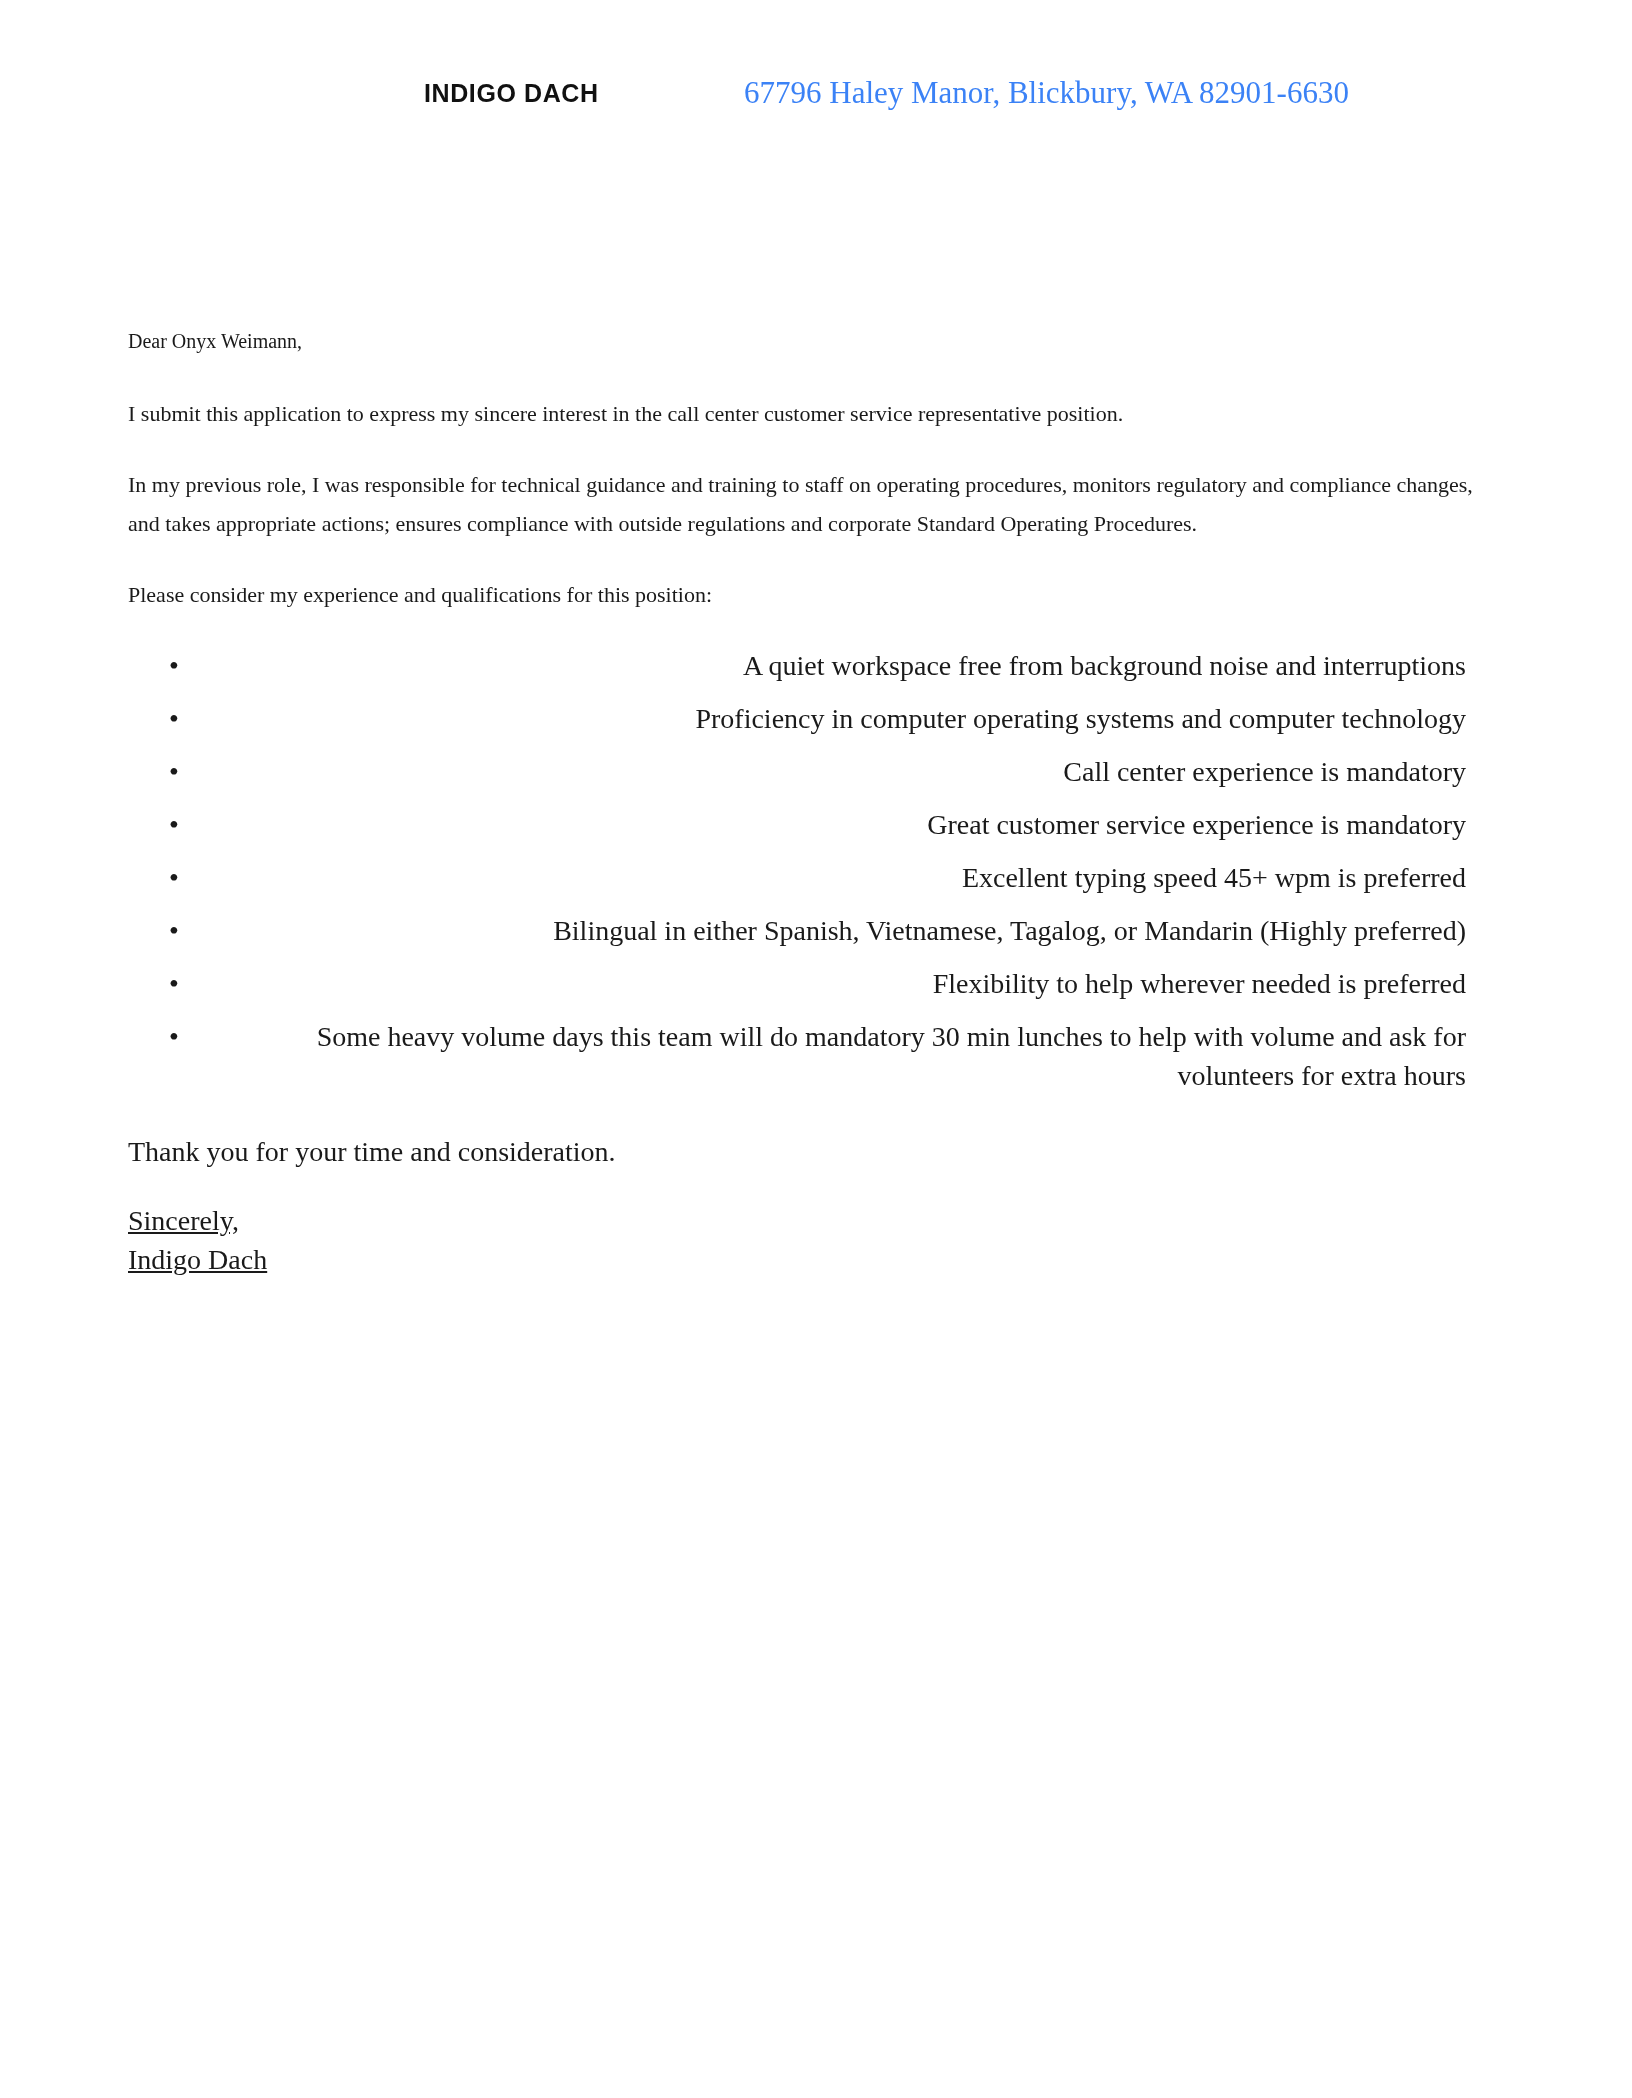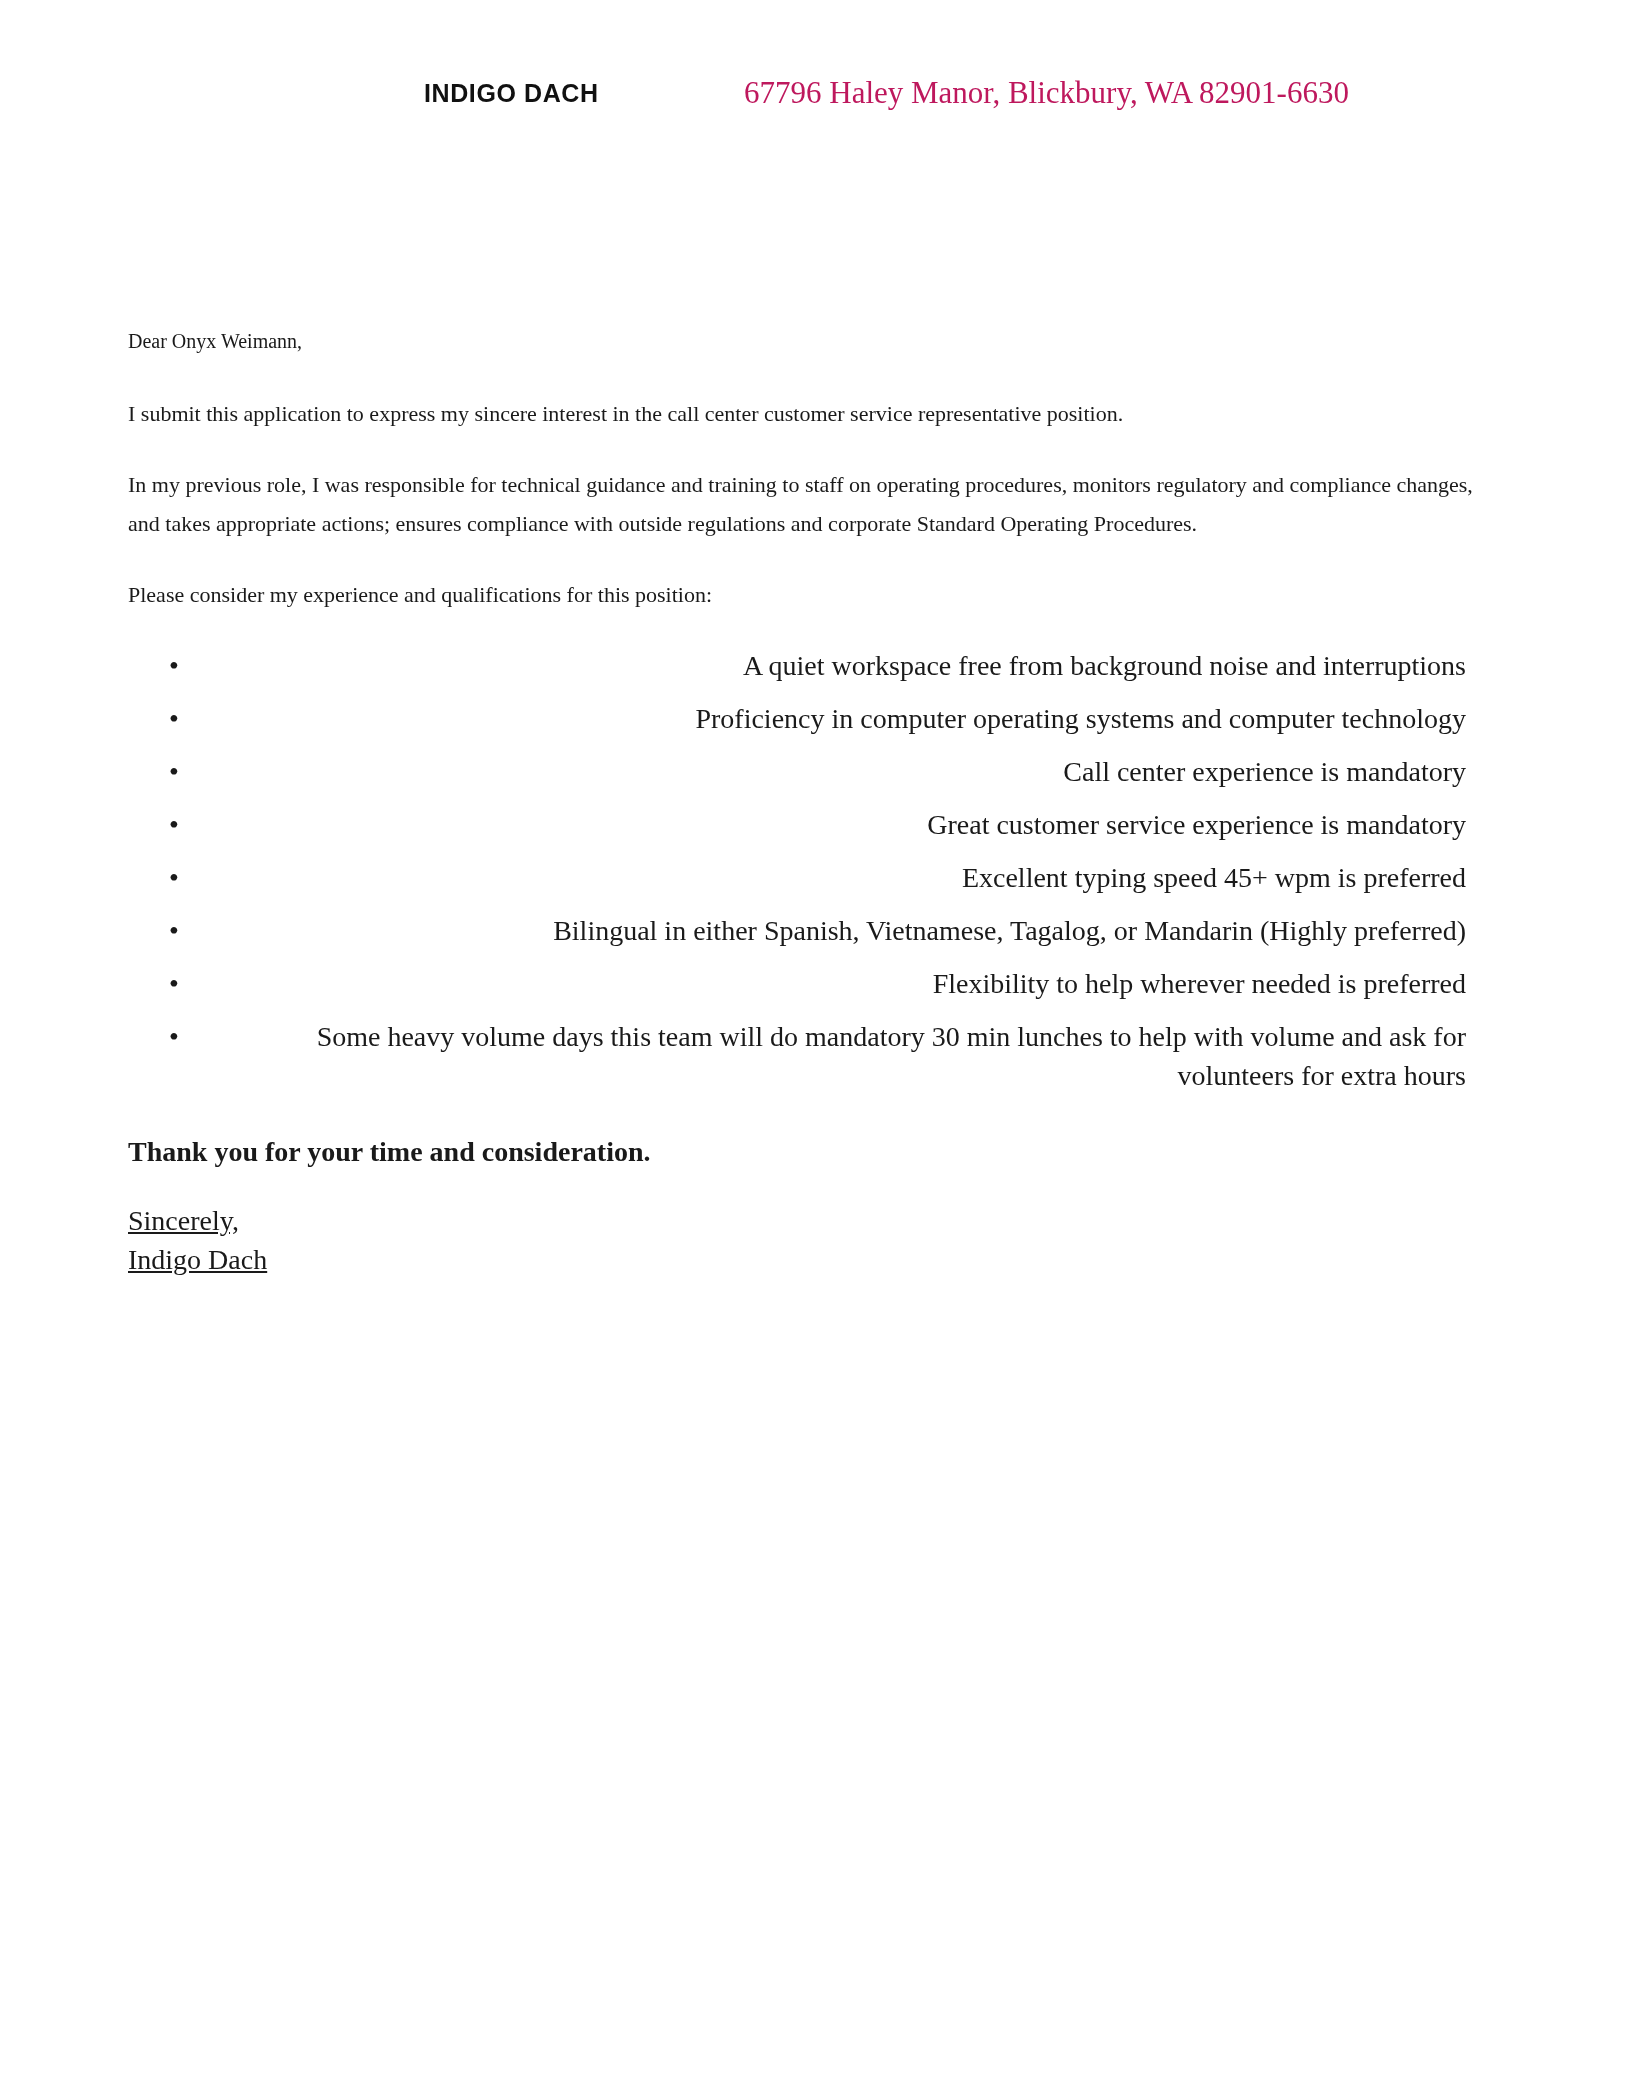--- a/index.html
+++ b/index.html
@@ -43,21 +43,21 @@
     color: #111111;
     white-space: nowrap;
   }
   .sender-address {
     position: absolute;
     left: 744px;
     top: -4px;
     font-family: "Liberation Serif", "DejaVu Serif", serif;
     font-size: 31px;
     line-height: 38px;
-    color: #be185d;
+    color: #3b82f6;
     white-space: nowrap;
   }
 
   
   .letter-body {
     position: absolute;
     left: 128px;
     top: 306px;
     width: 1352px;
   }
@@ -93,21 +93,21 @@
     content: "\2022";
     position: absolute;
     left: 27px;
     top: 0;
     font-size: 28px;
     line-height: 39px;
     color: #1a1a1a;
   }
 
   .closing-thanks {
-    font-weight: 700;
+    font-weight: 400;
     font-size: 28px;
     line-height: 38px;
     margin: 38px 0 30px 0;
   }
 
   .signoff {
     font-size: 28px;
     line-height: 39px;
     margin: 0;
   }

